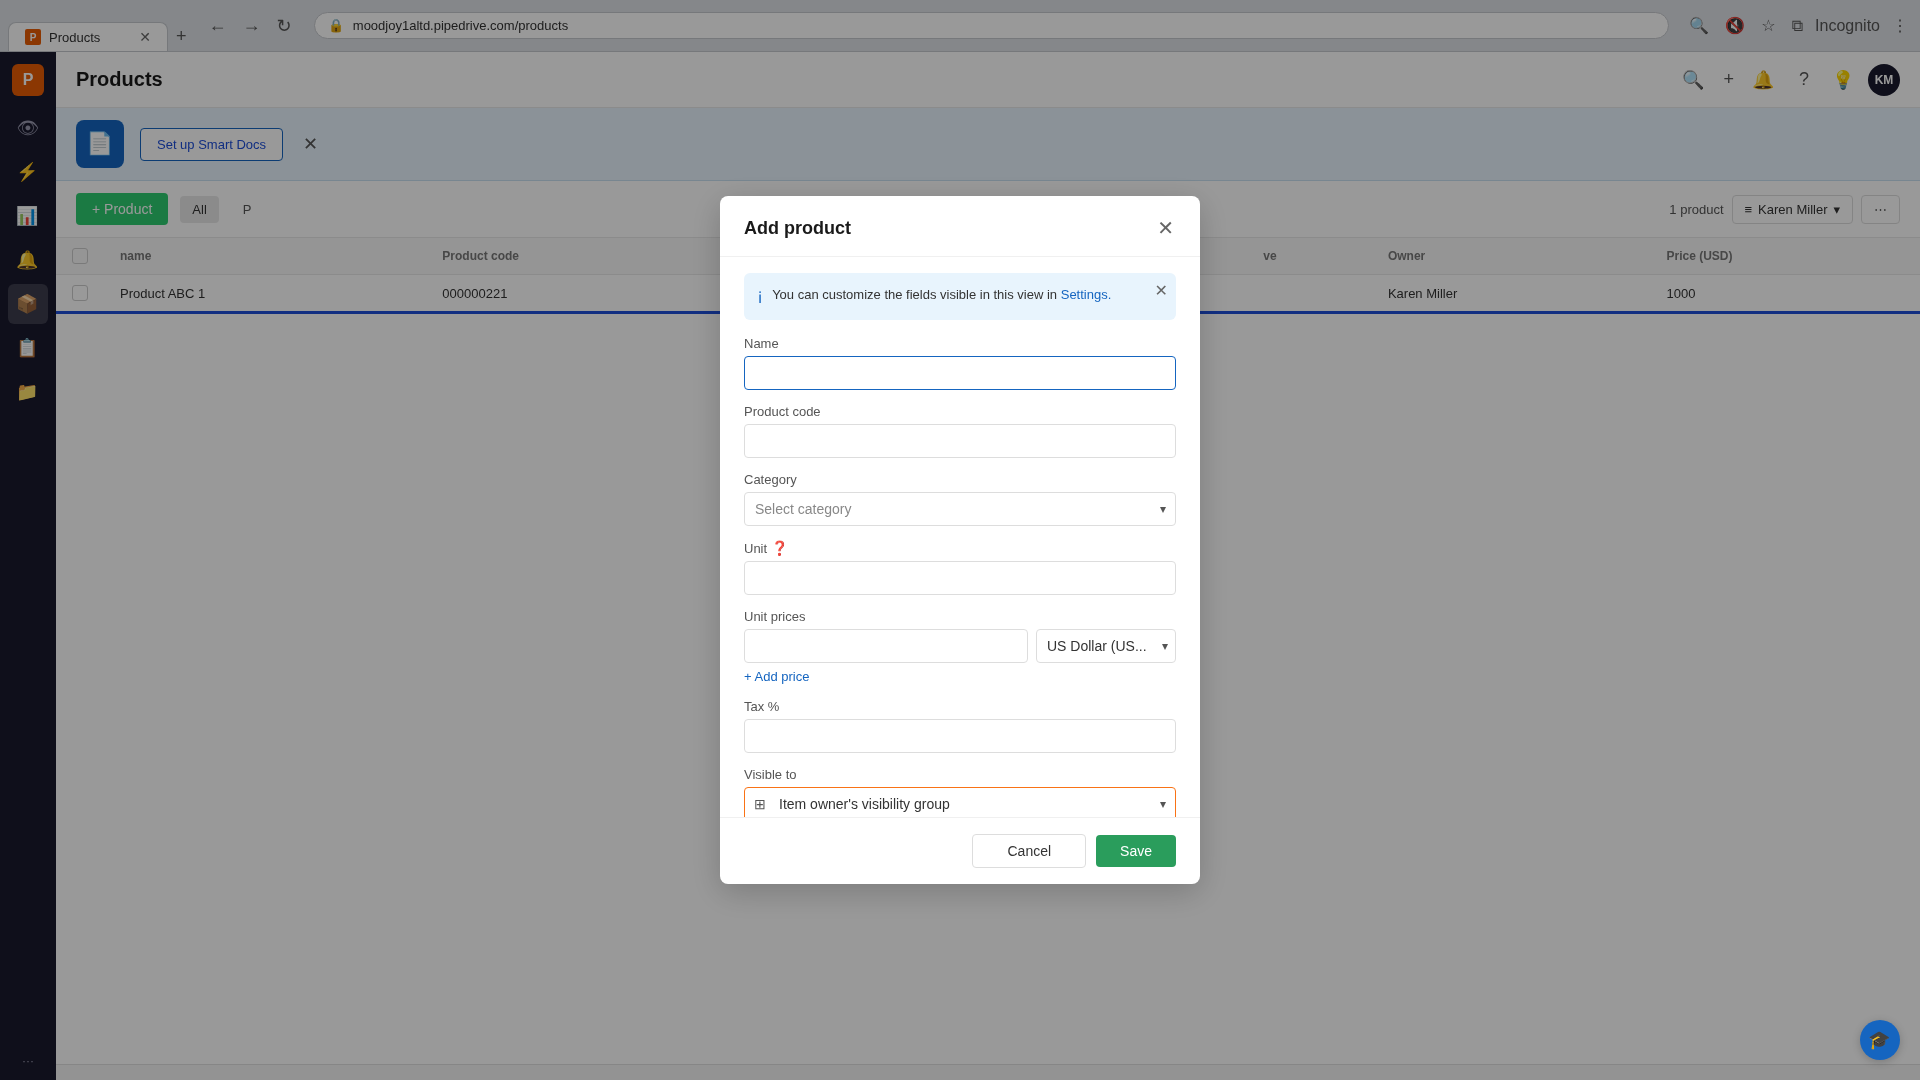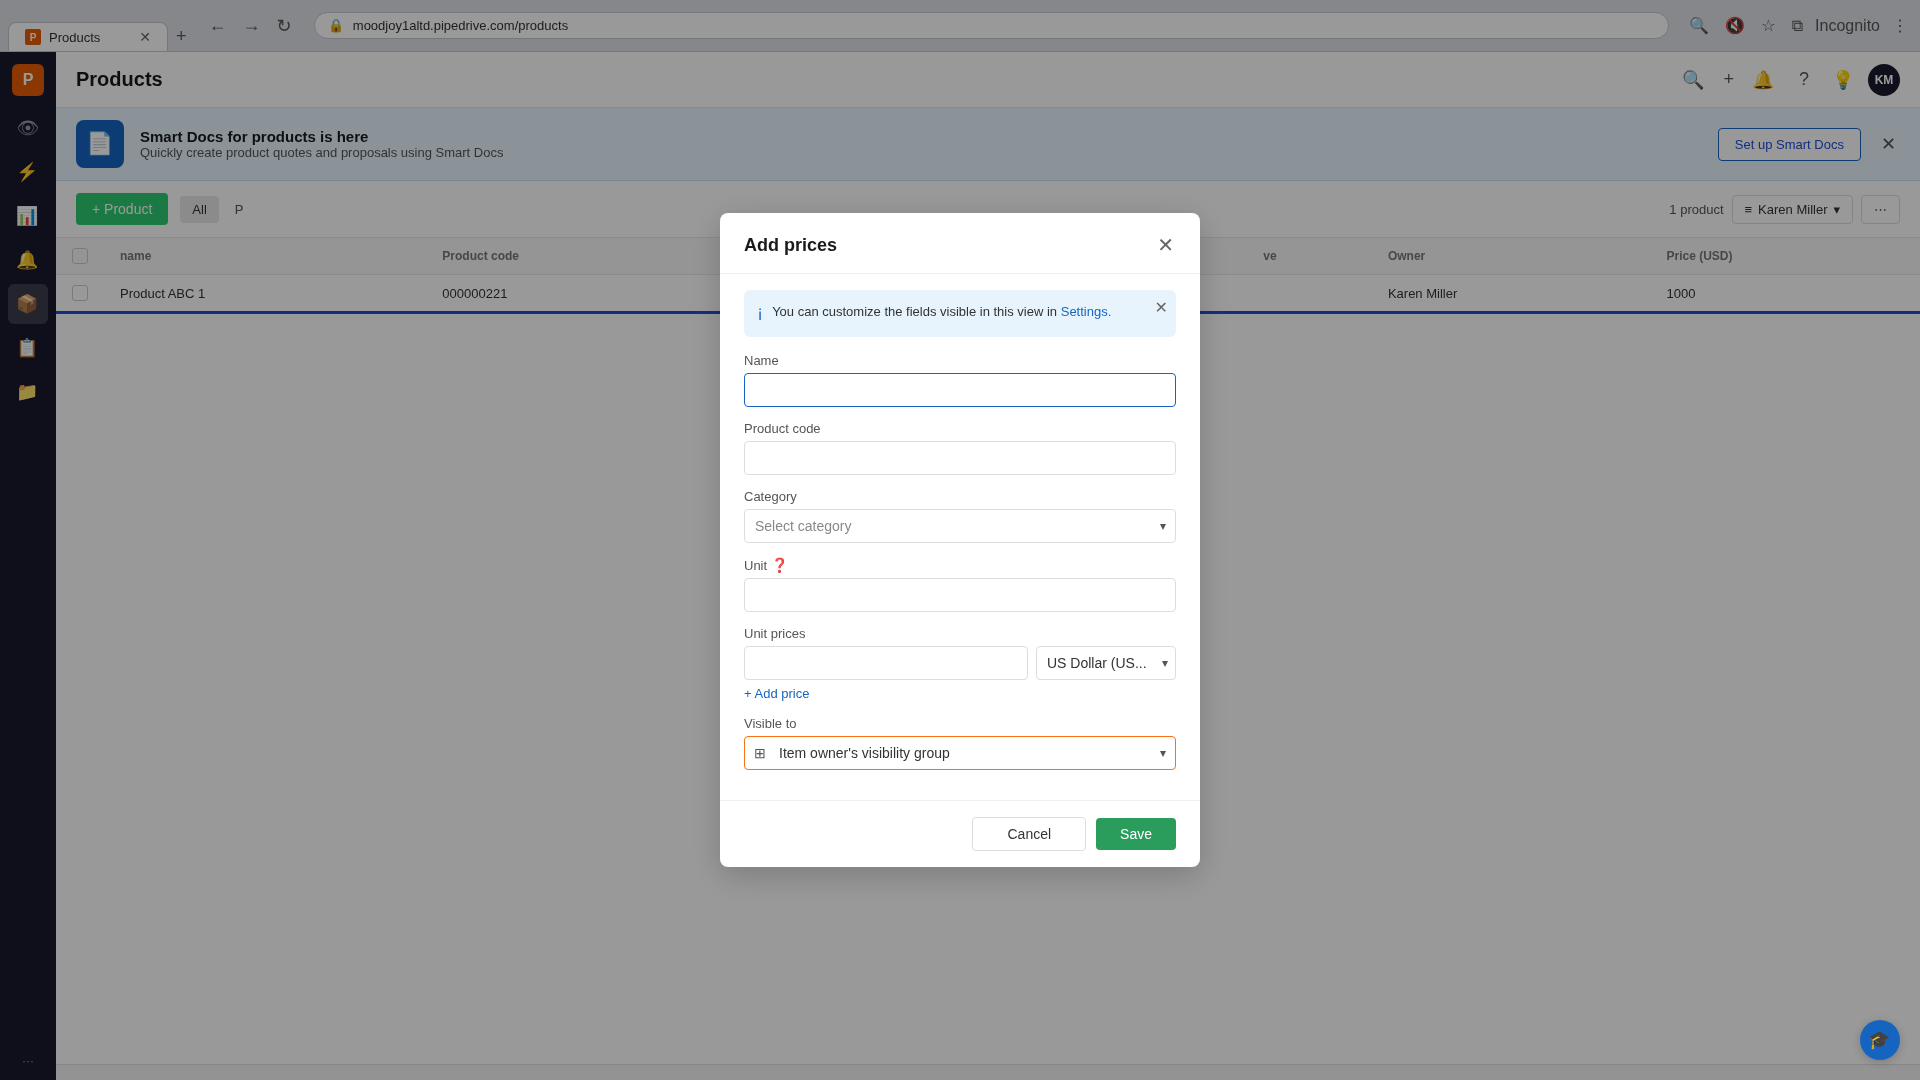--- a/index.html
+++ b/index.html
@@ -46,21 +46,21 @@
     .banner-icon { width: 48px; height: 48px; background: #1565c0; border-radius: 8px; display: flex; align-items: center; justify-content: center; color: white; font-size: 22px; flex-shrink: 0; }
     .banner-text { flex: 1; }
     .banner-title { font-size: 15px; font-weight: 600; color: #1a1a1a; }
     .banner-sub { font-size: 13px; color: #555; }
     .banner-btn { background: #fff; border: 1px solid #1565c0; color: #1d4ed8; padding: 8px 16px; border-radius: 4px; cursor: pointer; font-size: 13px; font-weight: 500; }
     .banner-close { background: none; border: none; cursor: pointer; color: #555; font-size: 18px; padding: 4px; }
 
     
     .toolbar { padding: 12px 20px; display: flex; align-items: center; gap: 12px; border-bottom: 1px solid #e8e8e8; }
     .add-product-btn { background: #2ecc71; color: white; border: none; border-radius: 4px; padding: 8px 16px; font-size: 14px; font-weight: 500; cursor: pointer; display: flex; align-items: center; gap: 6px; }
-    .filter-tabs { display: flex; gap: 4px; }
+    .filter-tabs { display: flex; gap: 12px; }
     .filter-tab { background: none; border: none; padding: 6px 12px; border-radius: 4px; cursor: pointer; font-size: 13px; color: #555; }
     .filter-tab.active { background: #e8e8e8; color: #333; font-weight: 500; }
     .toolbar-right { margin-left: auto; display: flex; align-items: center; gap: 8px; font-size: 13px; color: #555; }
     .filter-btn { display: flex; align-items: center; gap: 6px; background: #fff; border: 1px solid #ddd; border-radius: 4px; padding: 6px 12px; cursor: pointer; font-size: 13px; color: #333; }
 
     
     .table-container { flex: 1; overflow: auto; }
     table { width: 100%; border-collapse: collapse; }
     thead tr { background: #f8f8f8; border-bottom: 1px solid #e8e8e8; }
     thead th { padding: 10px 16px; text-align: left; font-size: 12px; font-weight: 600; color: #777; white-space: nowrap; }
@@ -179,24 +179,20 @@
         </button>
         <div class="top-bar-icon-btn">🔔</div>
         <div class="top-bar-icon-btn">?</div>
         <div class="top-bar-icon-btn">💡</div>
         <div class="avatar-badge">KM</div>
       </div>
     </div>
 
     <div class="banner">
       <div class="banner-icon">📄</div>
-      <div class="banner-text">
-        <div class="banner-title">Smart Docs for products is here</div>
-        <div class="banner-sub">Quickly create product quotes and proposals using Smart Docs</div>
-      </div>
       <button class="banner-btn">Set up Smart Docs</button>
       <button class="banner-close">✕</button>
     </div>
 
     <div class="toolbar">
       <button class="add-product-btn">+ Product</button>
       <div class="filter-tabs">
         <button class="filter-tab active">All</button>
         <button class="filter-tab">P</button>
       </div>
@@ -250,21 +246,21 @@
 
     <div class="bottom-bar"></div>
 
   </div>
 </div>
 
 <div class="overlay">
   <div class="modal">
 
     <div class="modal-header">
-      <span class="modal-title">Add prices</span>
+      <span class="modal-title">Add product</span>
       <button class="modal-close">✕</button>
     </div>
 
     <div class="modal-body">
 
       <div class="info-banner">
         <span class="info-banner-icon">ℹ</span>
         <div class="info-banner-text">
           <span>You can customize the fields visible in this view in</span>
           <a href="#">Settings.</a>
@@ -307,20 +303,24 @@
           <div class="currency-select">
             <select>
               <option>US Dollar (US...</option>
             </select>
             <span class="chevron">▾</span>
           </div>
         </div>
         <a href="#" class="add-price-link">+ Add price</a>
       </div>
 
+      <div class="form-group">
+        <div class="form-label">Tax %</div>
+        <input type="text" class="form-input no-focus" style="">
+      </div>
 
       <div class="form-group">
         <div class="form-label">Visible to</div>
         <div class="visible-to-select">
           <span class="grid-icon">⊞</span>
           <select>
             <option>Item owner's visibility group</option>
           </select>
           <span class="chevron">▾</span>
         </div>

